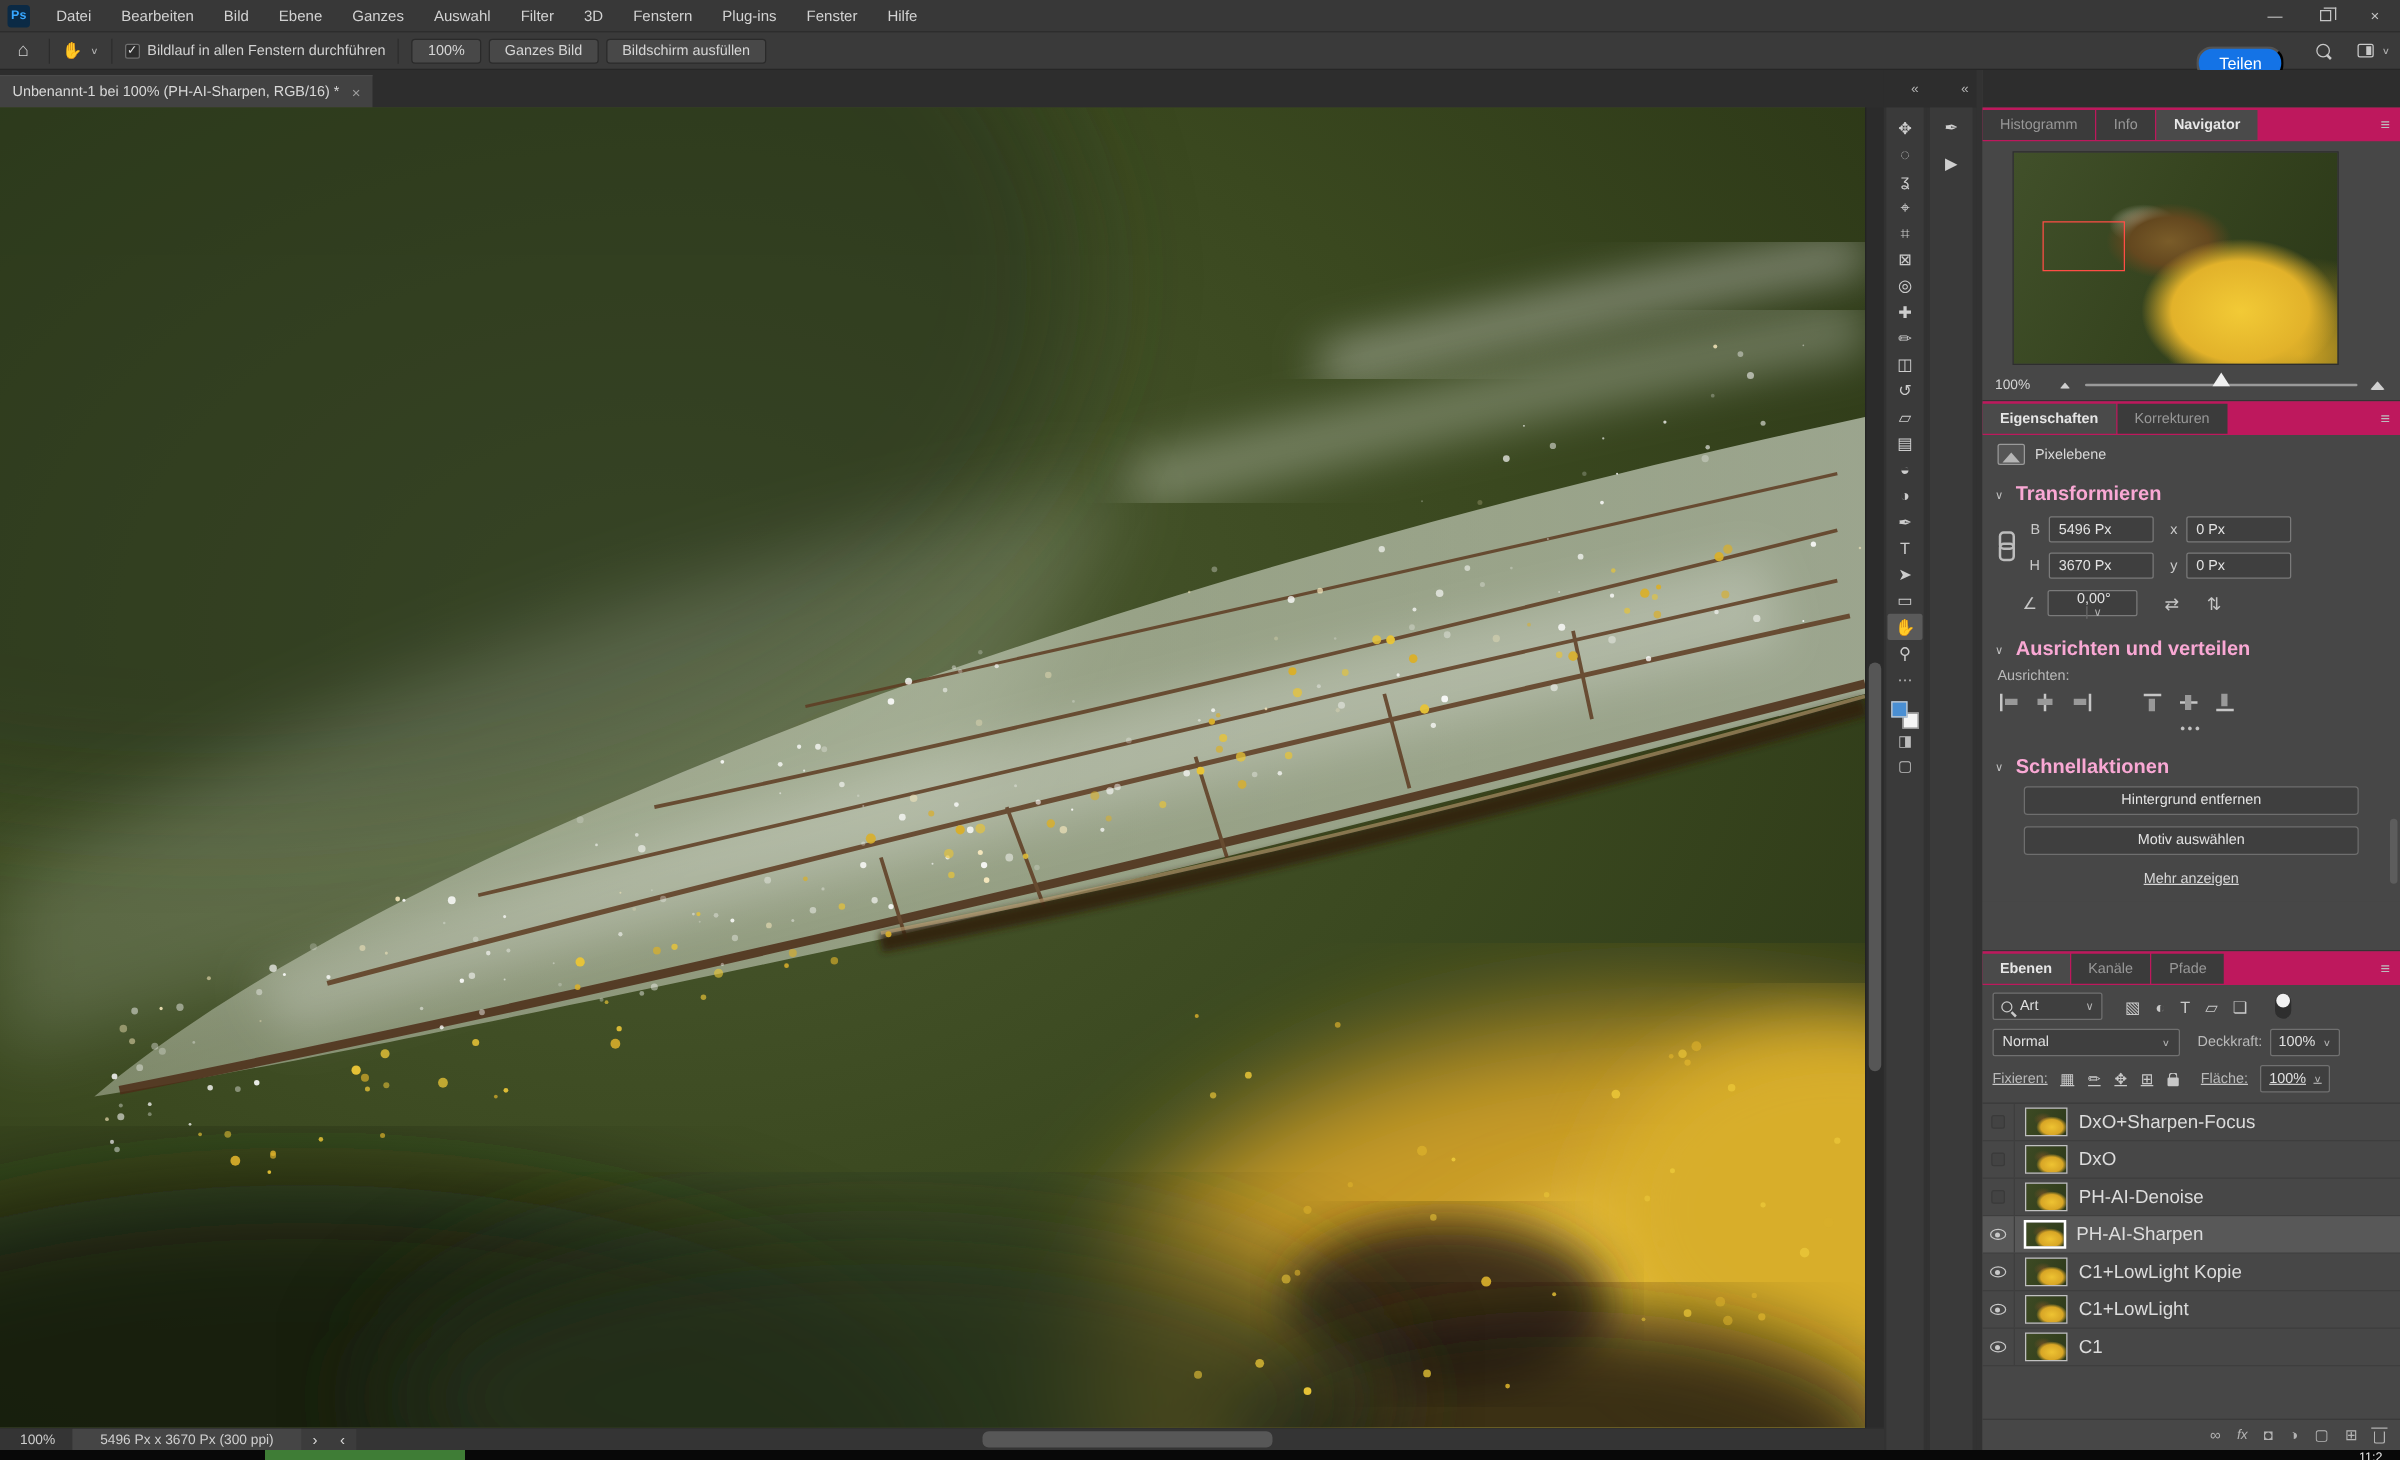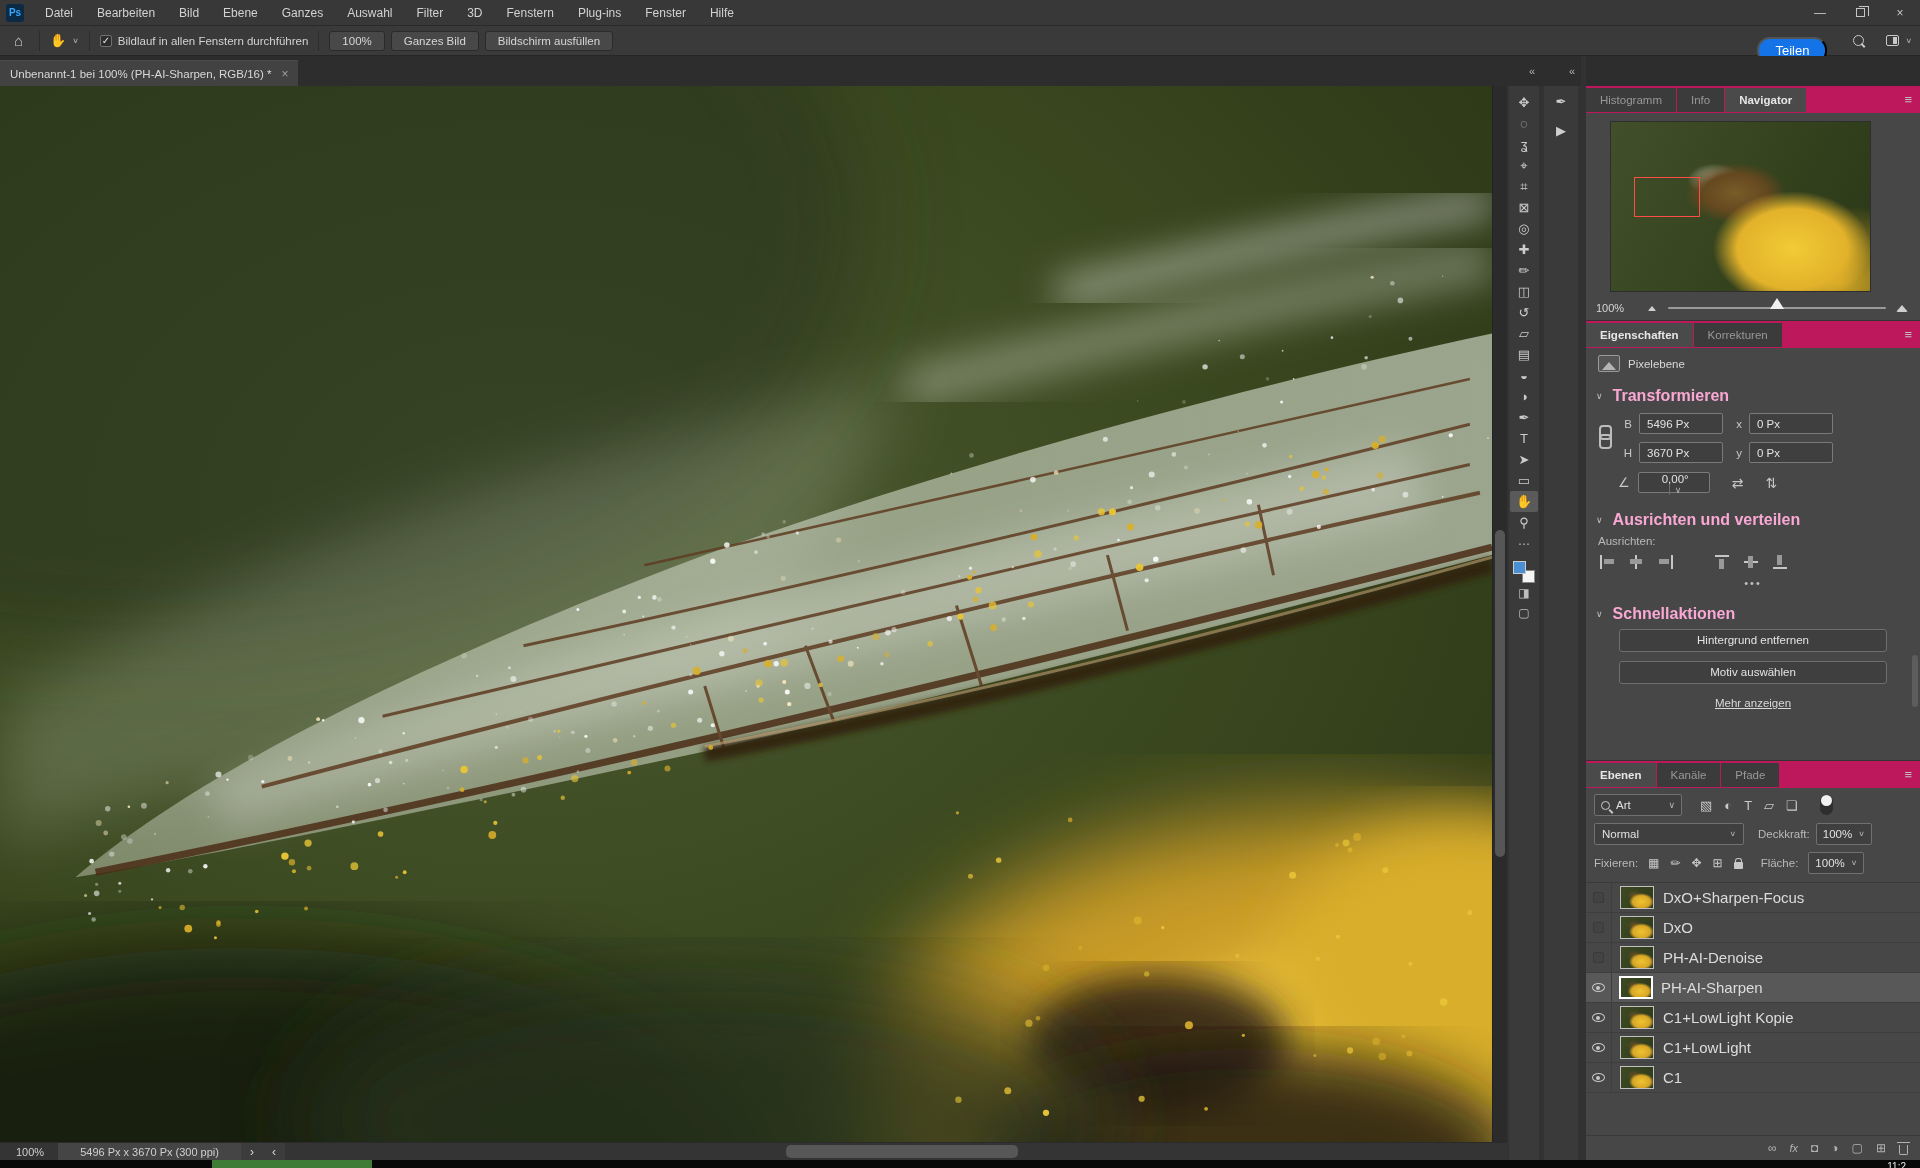--- a/index.html
+++ b/index.html
@@ -120,21 +120,21 @@
   .filter-row{display:flex;align-items:center;gap:0;padding-bottom:7px;}
   .filter-select{width:88px;height:22px;background:#3f3f3f;border:1px solid #707070;border-radius:2px;display:flex;align-items:center;gap:6px;padding:0 6px;font-size:11.5px;color:#e0e0e0;}
   .filter-select .dd{margin-left:auto;color:#b5b5b5;font-size:9px;}
   .filter-ics{display:flex;gap:12px;margin-left:18px;align-items:center;color:#c9c9c9;font-size:13px;}
   .toggle{width:13px;height:20px;background:#2e2e2e;border-radius:7px;margin-left:22px;position:relative;}
   .toggle::after{content:'';position:absolute;left:1px;top:0;width:11px;height:11px;background:#f2f2f2;border-radius:50%;}
   .blend-row{display:flex;align-items:center;padding-bottom:7px;gap:6px;}
   .blend-select{width:150px;height:22px;background:#3f3f3f;border:1px solid #707070;border-radius:2px;display:flex;align-items:center;justify-content:space-between;padding:0 7px;font-size:11.5px;color:#e0e0e0;}
   .mini-label{font-size:11.5px;color:#b9b9b9;margin-left:8px;}
   .mini-select{width:56px;height:22px;background:#3f3f3f;border:1px solid #707070;border-radius:2px;display:flex;align-items:center;justify-content:space-between;padding:0 6px;font-size:11.5px;color:#e0e0e0;}
-  .lock-row{display:flex;align-items:center;padding-bottom:8px;gap:10px;color:#c9c9c9;}
+  .lock-row{display:flex;align-items:center;padding-bottom:8px;gap:10px;color:#c9c9c9;text-decoration:underline;}
   .lock-ics{display:flex;gap:11px;align-items:center;font-size:12px;}
   .lock-glyph{width:9px;height:7px;background:#c8c8c8;border-radius:1px;position:relative;margin-top:4px;}
   .lock-glyph::before{content:'';position:absolute;left:1px;top:-4px;width:5px;height:4px;border:1.5px solid #c8c8c8;border-bottom:none;border-radius:3px 3px 0 0;}
   .layers-list{flex:1;background:#474747;overflow:hidden;border-top:1px solid #3a3a3a;}
   .layer-row{height:30px;display:flex;align-items:center;border-bottom:1px solid #3e3e3e;}
   .layer-row.selected{background:#585858;}
   .eye-cell{width:26px;height:100%;display:flex;align-items:center;justify-content:center;border-right:1px solid #3e3e3e;flex:none;}
   .eye{width:13px;height:9px;border:1.5px solid #c8c8c8;border-radius:50%;position:relative;}
   .eye::after{content:'';position:absolute;left:3px;top:1.5px;width:4px;height:4px;background:#c8c8c8;border-radius:50%;}
   .novis{width:11px;height:11px;border:1px solid #3a3a3a;border-radius:2px;background:#434343;}

